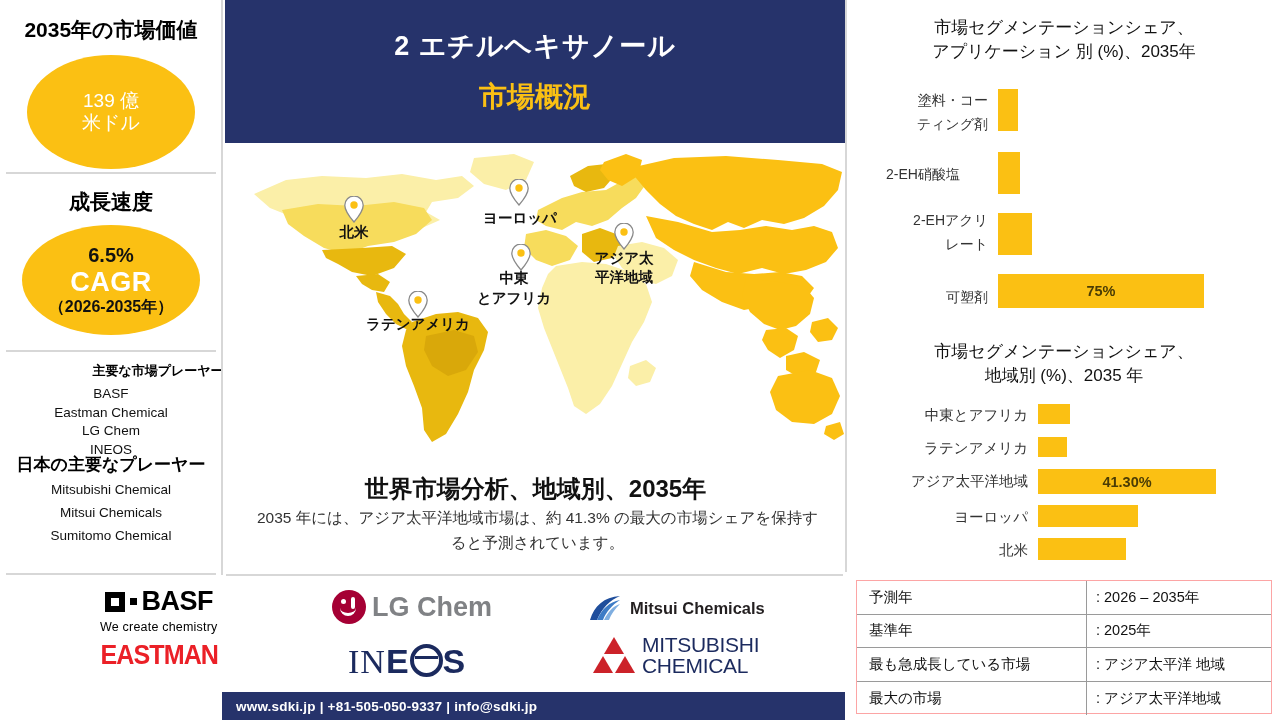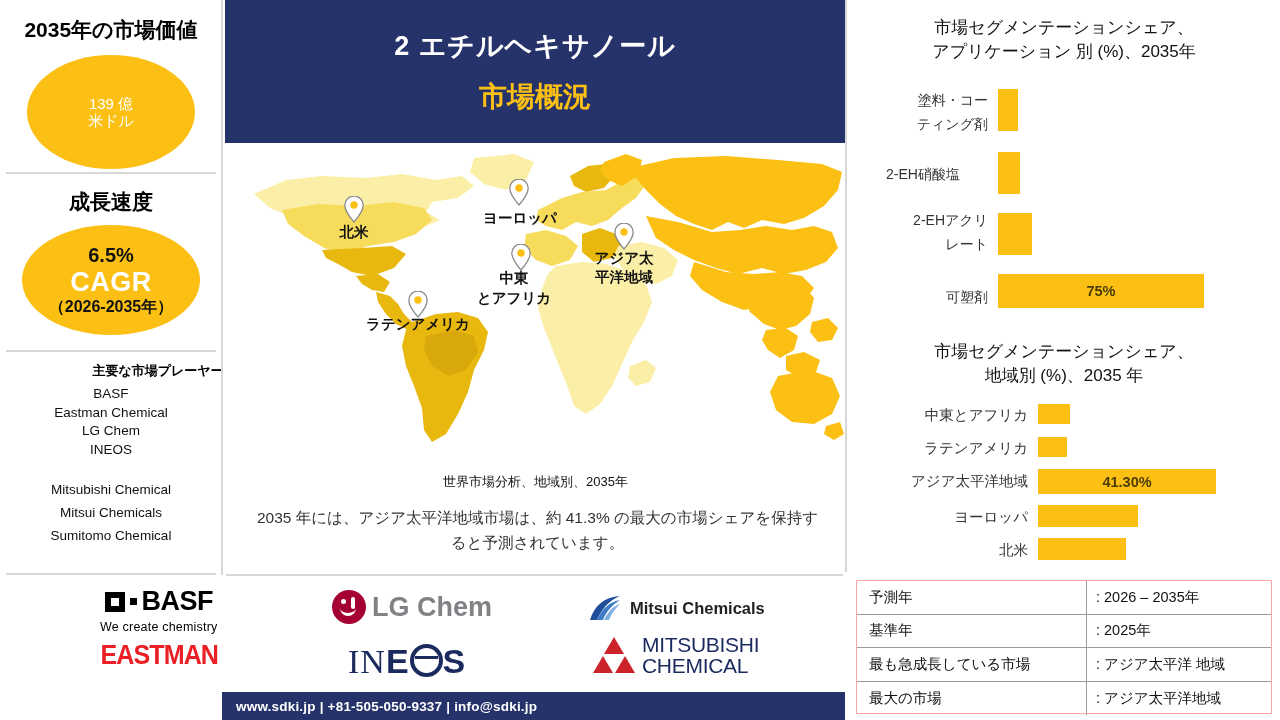--- a/index.html
+++ b/index.html
@@ -18,21 +18,21 @@
   .lc-title{
     text-align:center;font-weight:bold;color:#000;
   }
   #mv-title{position:absolute;left:0;top:16px;width:222px;font-size:21px;}
   .ellipse{
     position:absolute;border-radius:50%;background:#FBC013;
     display:flex;flex-direction:column;align-items:center;justify-content:center;
     text-align:center;line-height:1.15;
   }
   #mv-ellipse{left:27px;top:55px;width:168px;height:114px;}
-  #mv-ellipse .l1,#mv-ellipse .l2{color:#ffffff;font-size:15px;font-weight:normal;}
+  #mv-ellipse .l1,#mv-ellipse .l2{color:#ffffff;font-size:19px;font-weight:normal;}
 
   #cagr-title{position:absolute;left:0;top:188px;width:222px;font-size:21px;}
   #cagr-ellipse{left:22px;top:225px;width:178px;height:110px;}
   #cagr-ellipse .l1{color:#111;font-size:20px;font-weight:bold;}
   #cagr-ellipse .l2{color:#ffffff;font-size:27px;font-weight:bold;letter-spacing:.5px;}
   #cagr-ellipse .l3{color:#111;font-size:16px;font-weight:bold;}
 
   #players-title{position:absolute;left:12px;top:362px;width:222px;font-size:13px;margin-left:35px;}
   .player-list{position:absolute;left:0;width:222px;text-align:center;}
   #players-list{top:385px;}
@@ -54,21 +54,21 @@
   .map-svg{position:absolute;left:0;top:6px;}
   .pin{position:absolute;width:20px;height:27px;}
   .mlabel{
     position:absolute;font-size:14.5px;font-weight:bold;color:#111;text-align:center;
     line-height:17px;white-space:nowrap;
   }
 
   
   .map-caption-t{
     position:absolute;left:226px;top:473px;width:619px;text-align:center;
-    font-size:13px;font-weight:normal;color:#111;
+    font-size:24px;font-weight:bold;color:#111;
   }
   .map-caption-b{
     position:absolute;left:250px;top:505px;width:575px;text-align:center;
     font-size:15.5px;color:#333;line-height:25px;
   }
 
   
   .logos{position:absolute;left:0;top:578px;width:845px;height:110px;}
   .logo{position:absolute;display:flex;align-items:center;}
 
@@ -185,20 +185,21 @@
 
     <div class="lc-title" id="players-title">主要な市場プレーヤー</div>
 
     <div class="player-list" id="players-list">
       <div>BASF</div>
       <div>Eastman Chemical</div>
       <div>LG Chem</div>
       <div>INEOS</div>
     </div>
 
+    <div class="lc-title" id="jp-title">日本の主要なプレーヤー</div>
 
     <div class="player-list" id="jp-list">
       <div>Mitsubishi Chemical</div>
       <div>Mitsui Chemicals</div>
       <div>Sumitomo  Chemical</div>
     </div>
 
     <div class="divider" style="left:6px;top:573px;width:210px;height:2px;"></div>
   </div>
 

